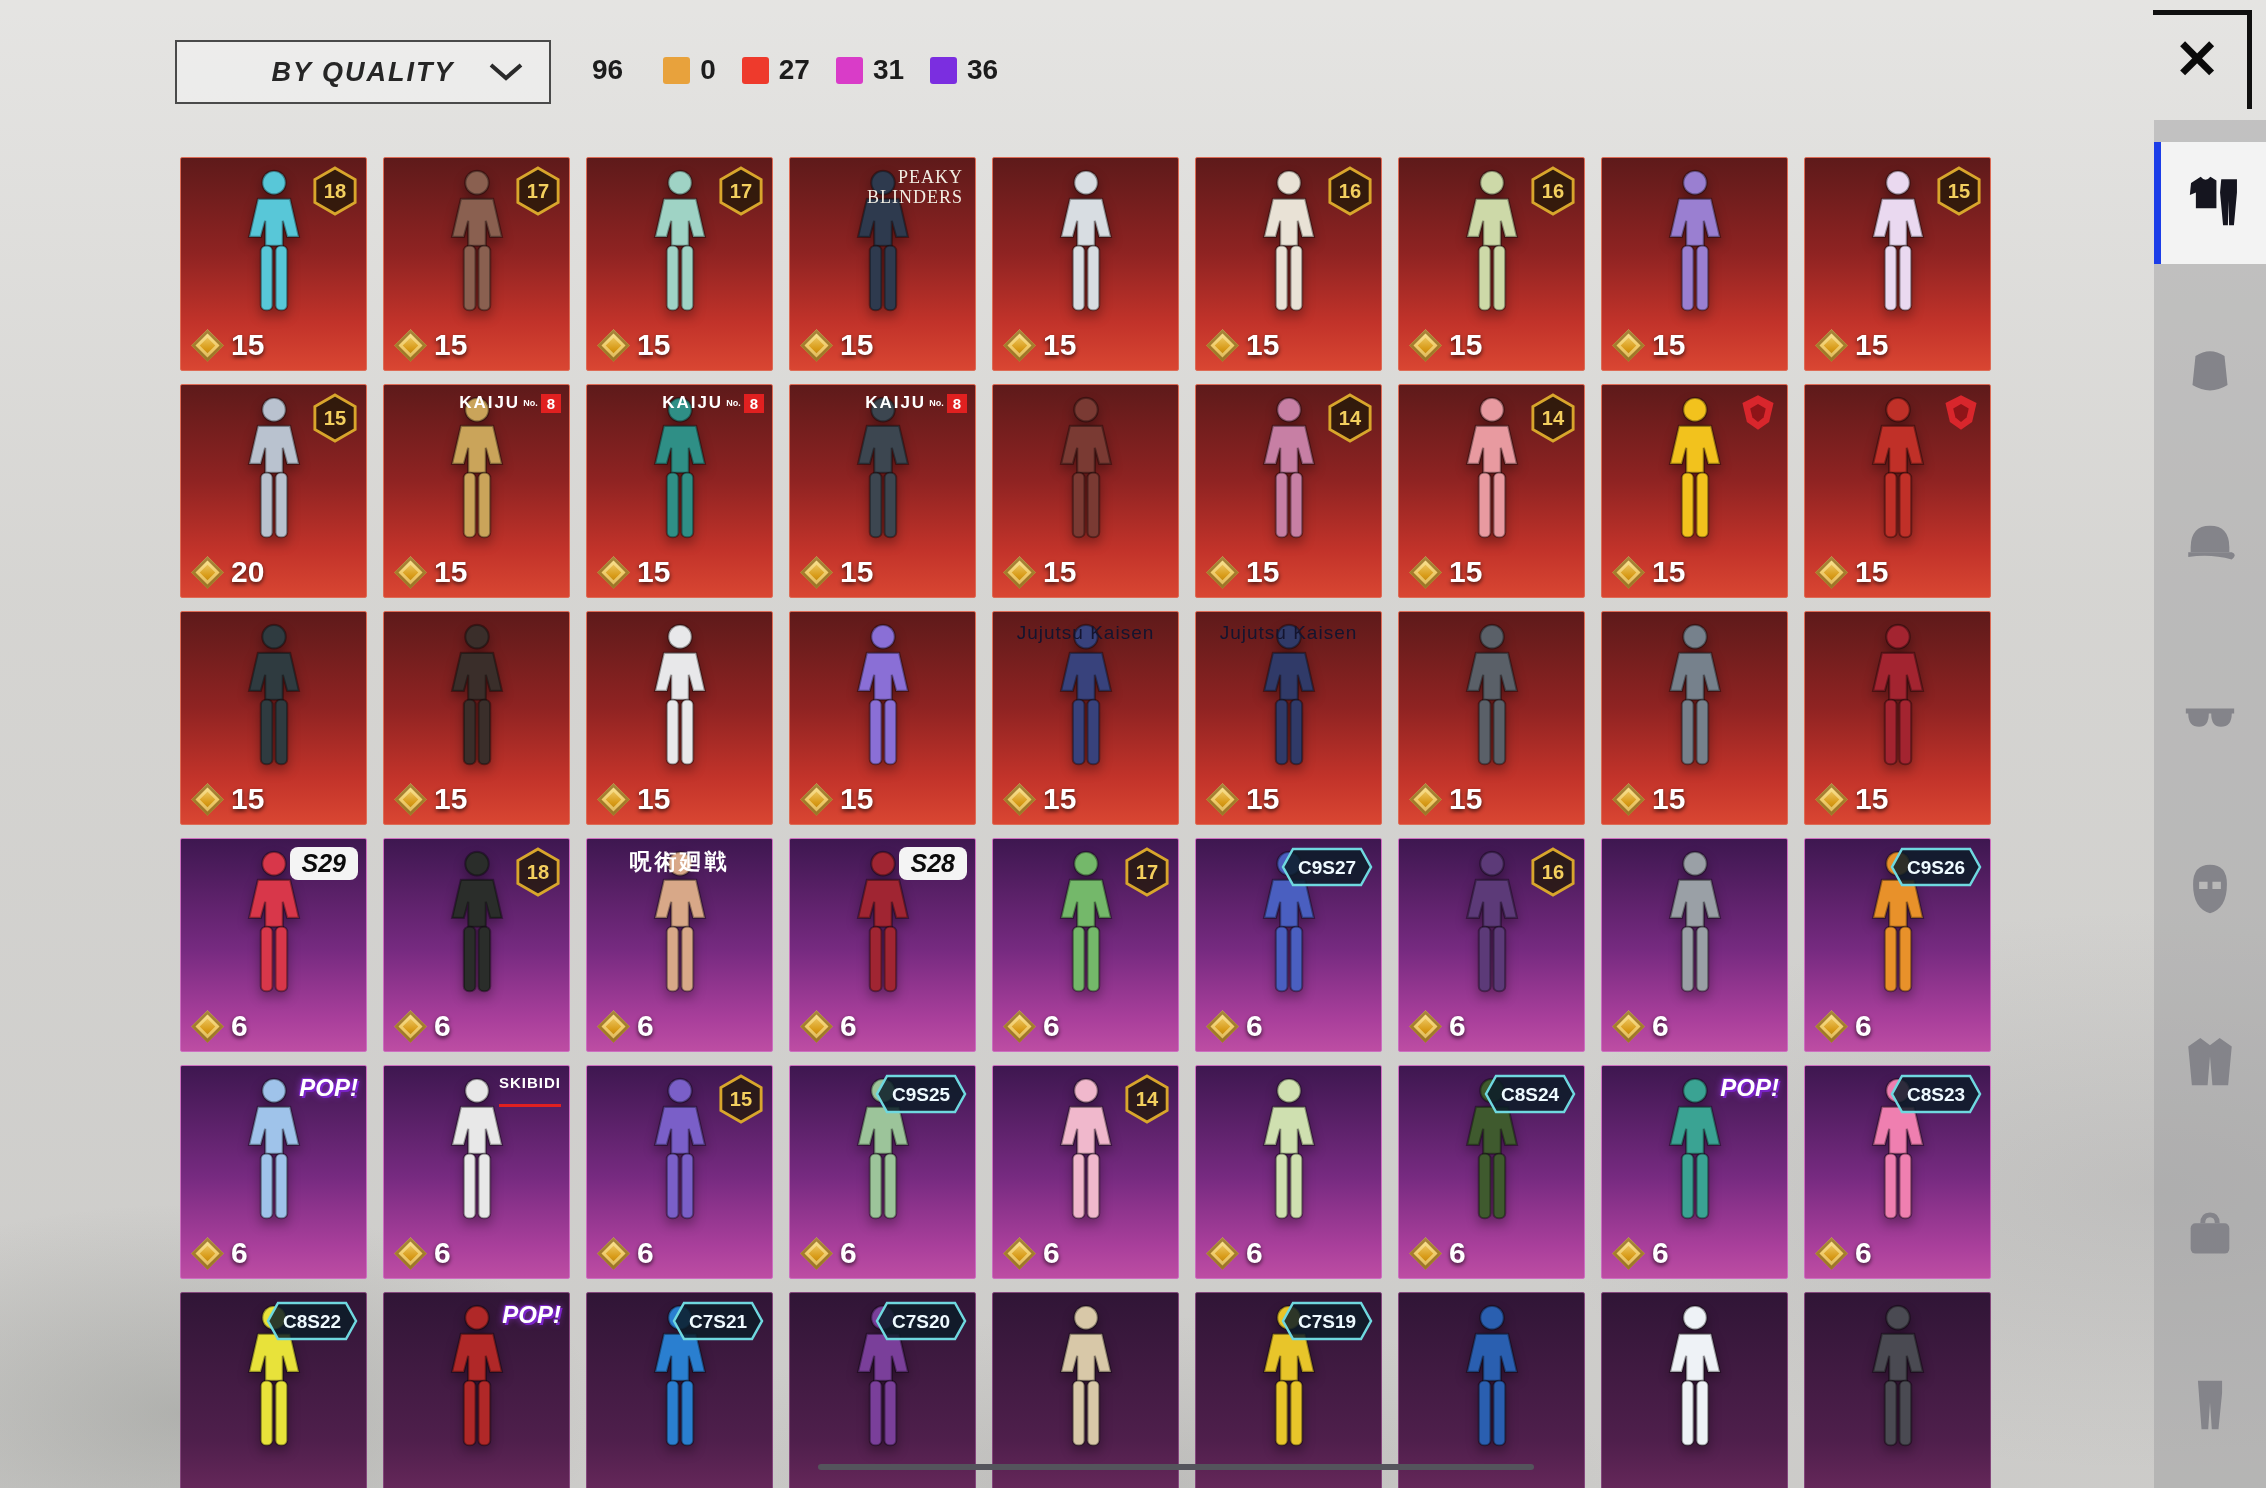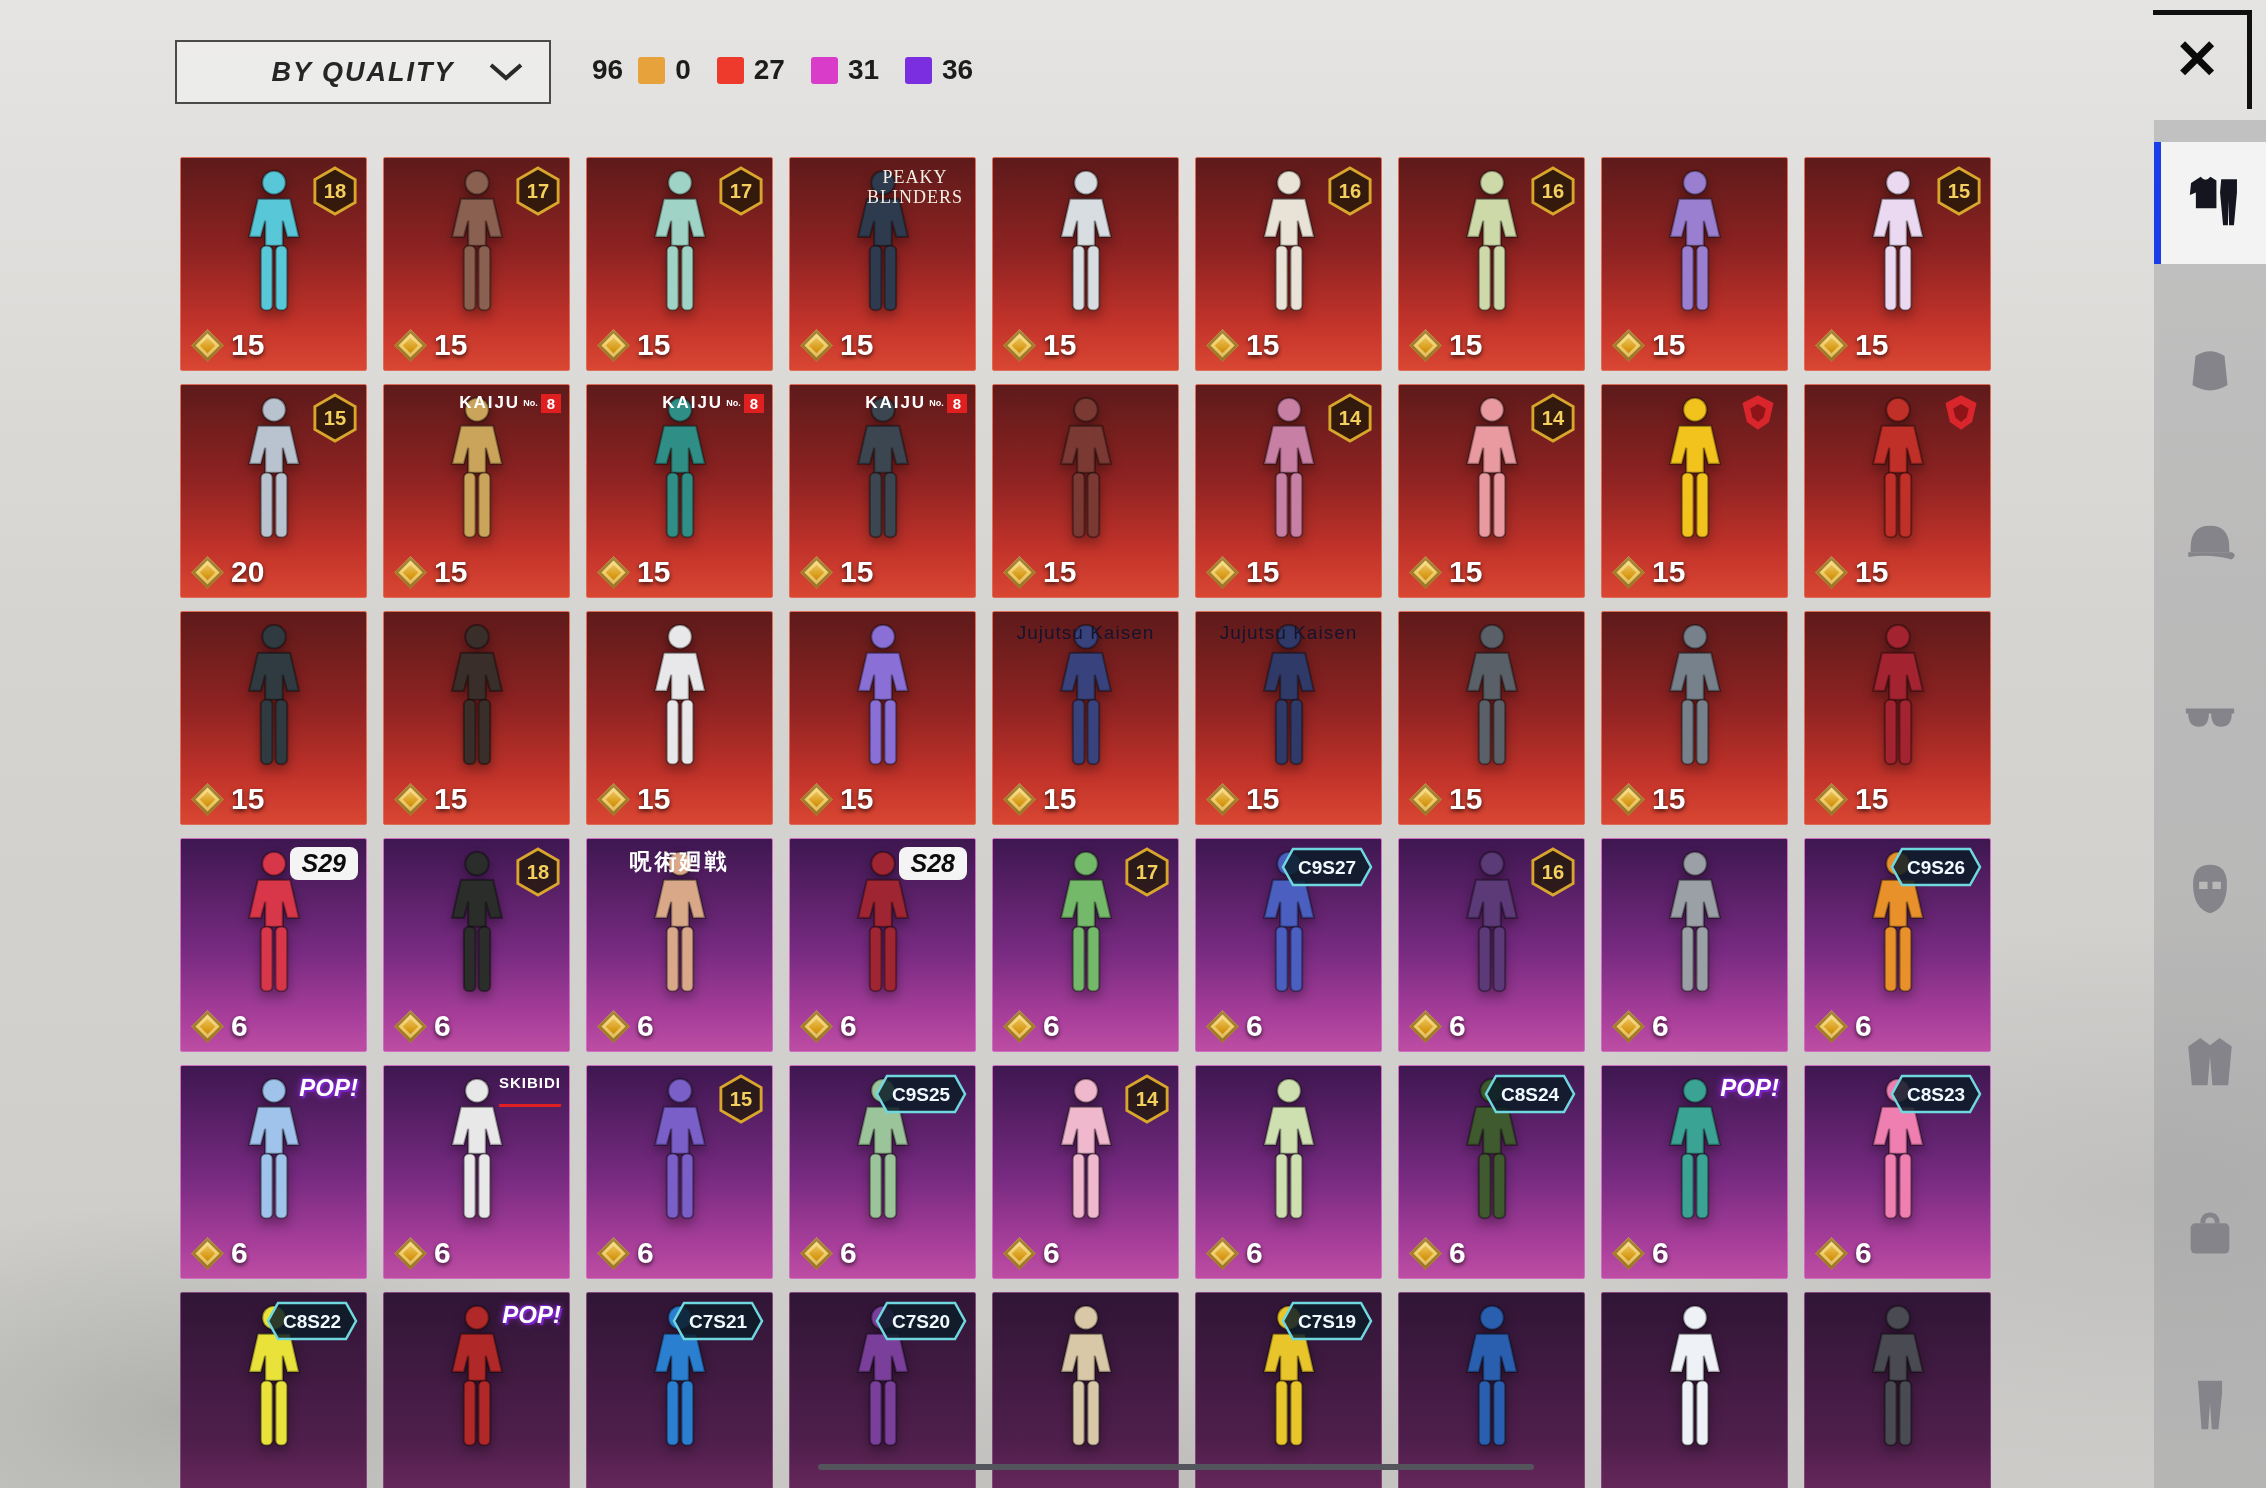--- a/index.html
+++ b/index.html
@@ -21,21 +21,21 @@
   .dropdown{
     position:absolute;left:175px;top:40px;width:372px;height:60px;
     border:2px solid #4a4a4a;background:rgba(246,246,246,0.5);
     display:flex;align-items:center;justify-content:center;cursor:pointer;font-style:italic;
   }
   .dd-label{font-size:27px;font-weight:700;letter-spacing:2px;color:#262626}
   .chev{position:absolute;right:26px;width:34px;height:18px}
 
   .legend{
     position:absolute;left:592px;top:40px;height:60px;
-    display:flex;align-items:center;gap:15px;
+    display:flex;align-items:center;gap:40px;
     font-size:28px;font-weight:700;color:#1c1c1c;
   }
   .legend .pair{display:flex;align-items:center;gap:10px}
   .legend .sq{width:27px;height:27px;border-radius:3px;display:inline-block}
 
   .corner{
     position:absolute;top:10px;right:14px;width:94px;height:94px;
     border-top:5px solid #101010;border-right:5px solid #101010;
     display:flex;align-items:center;justify-content:center;
   }
@@ -92,21 +92,21 @@
   .price b{color:#fff;font-size:30px;font-weight:700;text-shadow:0 2px 4px rgba(0,0,0,0.75)}
 
   
   .bdg{position:absolute;top:8px;right:8px;z-index:2}
   svg.lvl{width:46px;height:50px}
   svg.hexs{width:92px;height:40px}
   svg.abot{width:42px;height:40px}
   .sbox{background:#f4f4f4;color:#0b0b0b;font-weight:800;font-style:italic;font-size:25px;
         padding:2px 12px;border-radius:8px}
   .peaky{color:#f2efe4;font-family:"Liberation Serif",serif;font-size:18px;line-height:1.1;
-         text-align:center;letter-spacing:1px;right:12px;top:10px;white-space:pre-line}
+         text-align:right;letter-spacing:1px;right:12px;top:10px;white-space:pre-line}
   .kaiju{color:#fff;font-weight:800;font-size:17px;letter-spacing:2px;display:flex;align-items:center;gap:3px}
   .kaiju i{font-style:normal;font-size:9px;letter-spacing:0}
   .kaiju b{background:#e02020;color:#fff;font-size:15px;padding:1px 6px;letter-spacing:0}
   .jjkd{left:50%;right:auto;top:10px;transform:translateX(-50%);color:#14142e;
         font-weight:400;font-size:19px;white-space:nowrap;letter-spacing:1px}
   .kanji{left:50%;right:auto;top:8px;transform:translateX(-50%);color:#fff;
          font-weight:700;font-size:22px;letter-spacing:3px;white-space:nowrap}
   .pop{color:#fff;font-weight:800;font-style:italic;font-size:24px;
        text-shadow:2px 2px 0 #7a22c8,-1px -1px 0 #7a22c8,0 0 7px #9a3ae0}
   .skb{color:#fff;font-weight:800;font-size:15px;letter-spacing:1px;border-bottom:3px solid #e02020;padding-bottom:13px}

